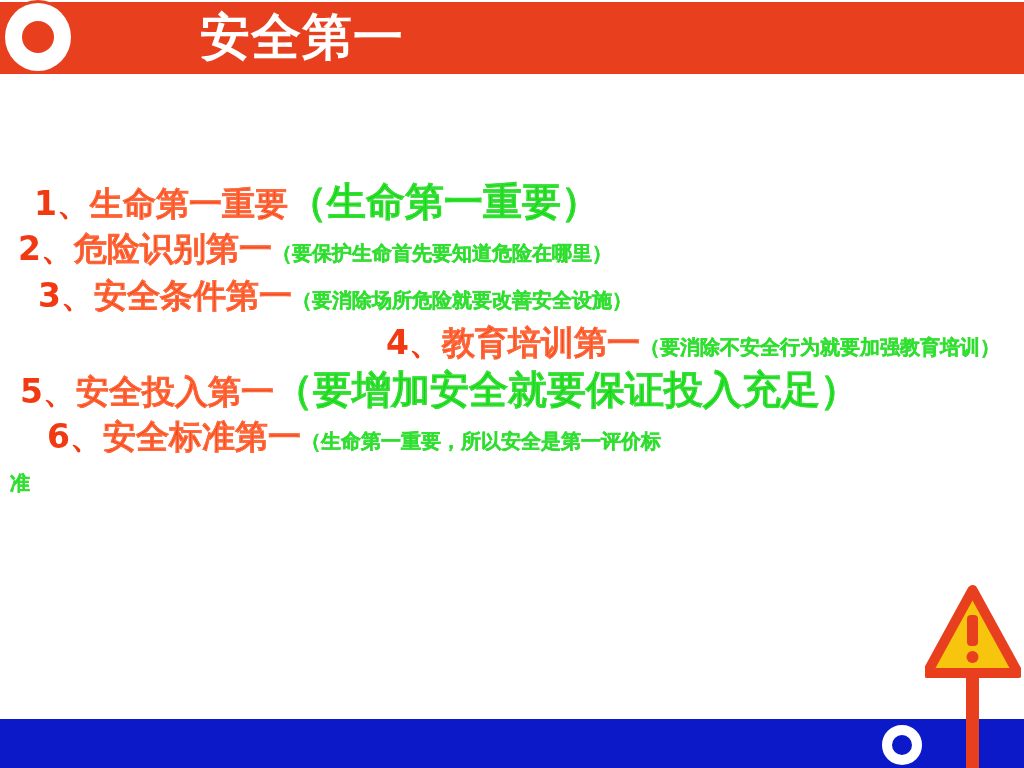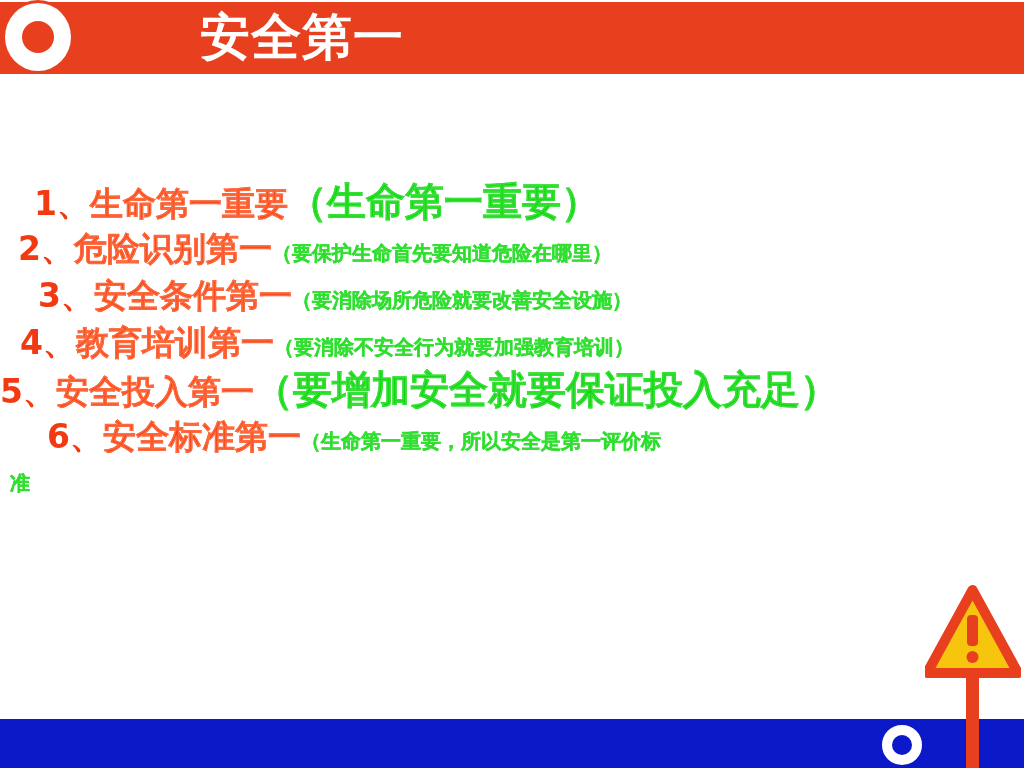--- a/index.html
+++ b/index.html
@@ -93,22 +93,22 @@
     font-weight: bold;
     -webkit-text-stroke: 0.4px #35e035;
     font-family: "DejaVu Sans", "Liberation Sans", sans-serif;
   }
   .gloss-sm {
     font-size: 20px;
   }
   .line-1 { padding-left: 34px; }
   .line-2 { padding-left: 18px; }
   .line-3 { padding-left: 20px; margin-left: 18px; }
-  .line-4 { padding-left: 20px; }
-  .line-5 { }
+  .line-4 { padding-left: 20px; text-align: right; }
+  .line-5 { padding-left: 20px; }
   .line-6 { padding-left: 24px; margin-left: 23px; }
   .line-6b { padding-left: 10px; }
 
   
   #warning-sign {
     position: absolute;
     left: 925px;
     top: 585px;
     width: 96px;
     height: 183px;

